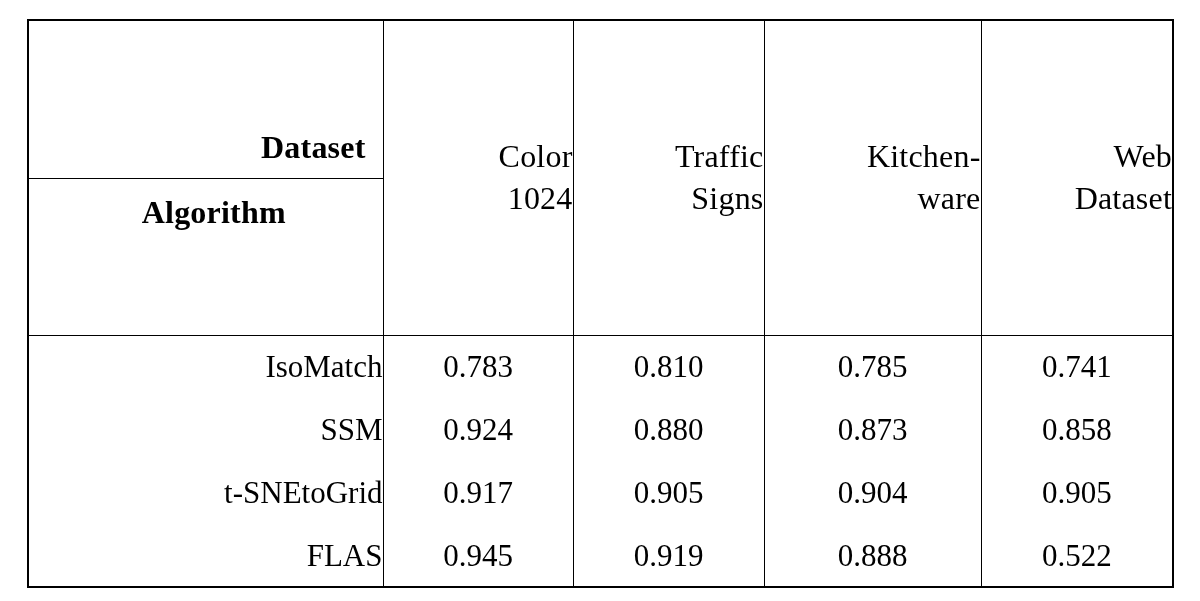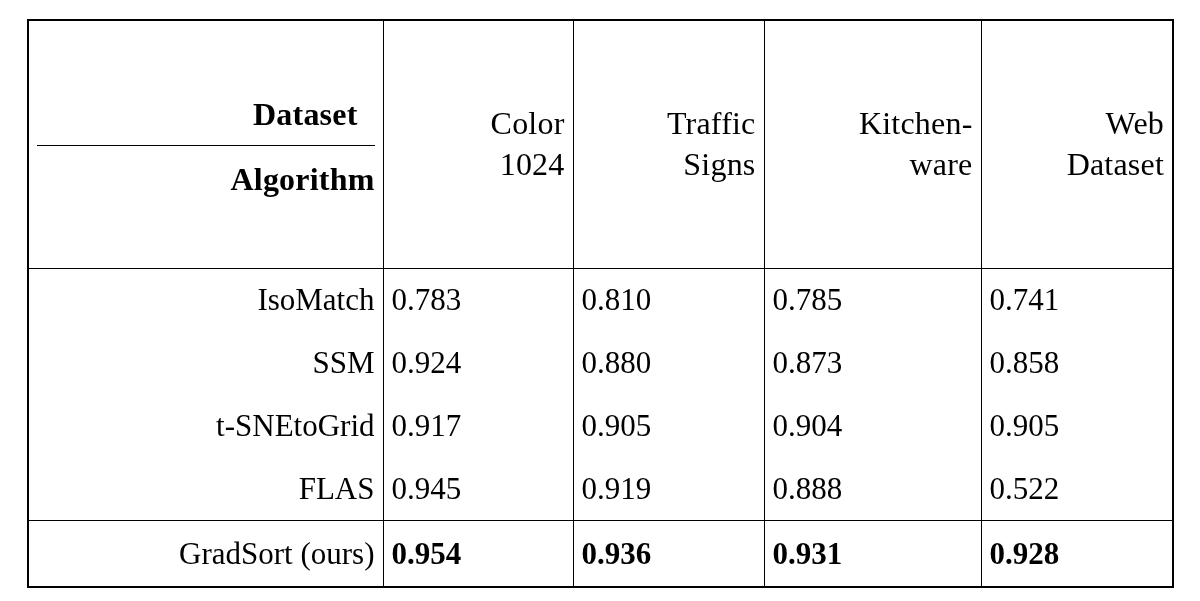--- a/index.html
+++ b/index.html
@@ -30,21 +30,21 @@
     border-collapse: collapse;
     table-layout: fixed;
     border-top: 2.5px solid #000;
     border-bottom: 2.5px solid #000;
     border-left: 2.5px solid #000;
     border-right: 2.5px solid #000;
   }
 
   table.results td,
   table.results th {
-    padding: 8px;
+    padding: 0;
     margin: 16px;
     vertical-align: middle;
     font-weight: normal;
   }
 
   
   col.c-algo   { width: 355px; }
   col.c-d1     { width: 190px; }
   col.c-d2     { width: 191px; }
   col.c-d3     { width: 217px; }
@@ -67,21 +67,21 @@
     text-align: right;
     font-weight: bold;
     font-size: 32px;
     line-height: 1;
     padding: 19px 17px 15px 0;
     border-bottom: 1.6px solid #000;
     letter-spacing: 0.2px;
   }
   .stub-algorithm {
     display: block;
-    text-align: right;
+    text-align: center;
     font-weight: bold;
     font-size: 32px;
     line-height: 1;
     padding: 17px 0 15px 16px;
     letter-spacing: 0.2px;
   }
 
   
   .dshead {
     text-align: right;
@@ -99,20 +99,21 @@
 
   
   td.algo-name {
     text-align: right;
     font-size: 31px;
     line-height: 1;
     padding: 0 0 0 16px;
     white-space: nowrap;
   }
   td.value {
+    text-align: center;
     font-size: 31px;
     line-height: 1;
     padding: 0 4px;
   }
   td.value.bold,
   td.algo-name.bold { font-weight: bold; }
 
   tr.body-row { height: 63px; }
 
   
@@ -189,23 +190,16 @@
 
       <tr class="body-row">
         <td class="algo-name">FLAS</td>
         <td class="value vsep-left">0.945</td>
         <td class="value vsep-left">0.919</td>
         <td class="value vsep-left">0.888</td>
         <td class="value vsep-left">0.522</td>
       </tr>
 
 
-      <tr class="ours-row">
-        <td class="algo-name">GradSort (ours)</td>
-        <td class="value vsep-left bold">0.954</td>
-        <td class="value vsep-left bold">0.936</td>
-        <td class="value vsep-left bold">0.931</td>
-        <td class="value vsep-left bold">0.928</td>
-      </tr>
 
     </tbody>
   </table>
 </div>
 
 </body></html>

